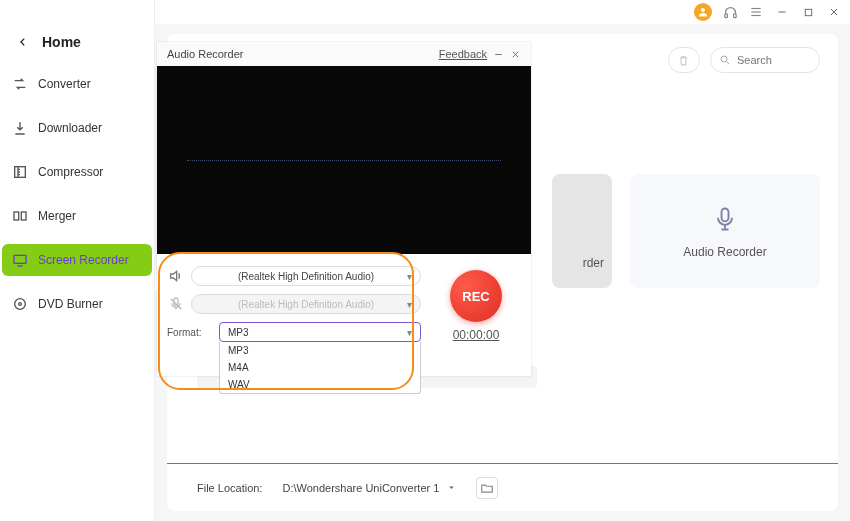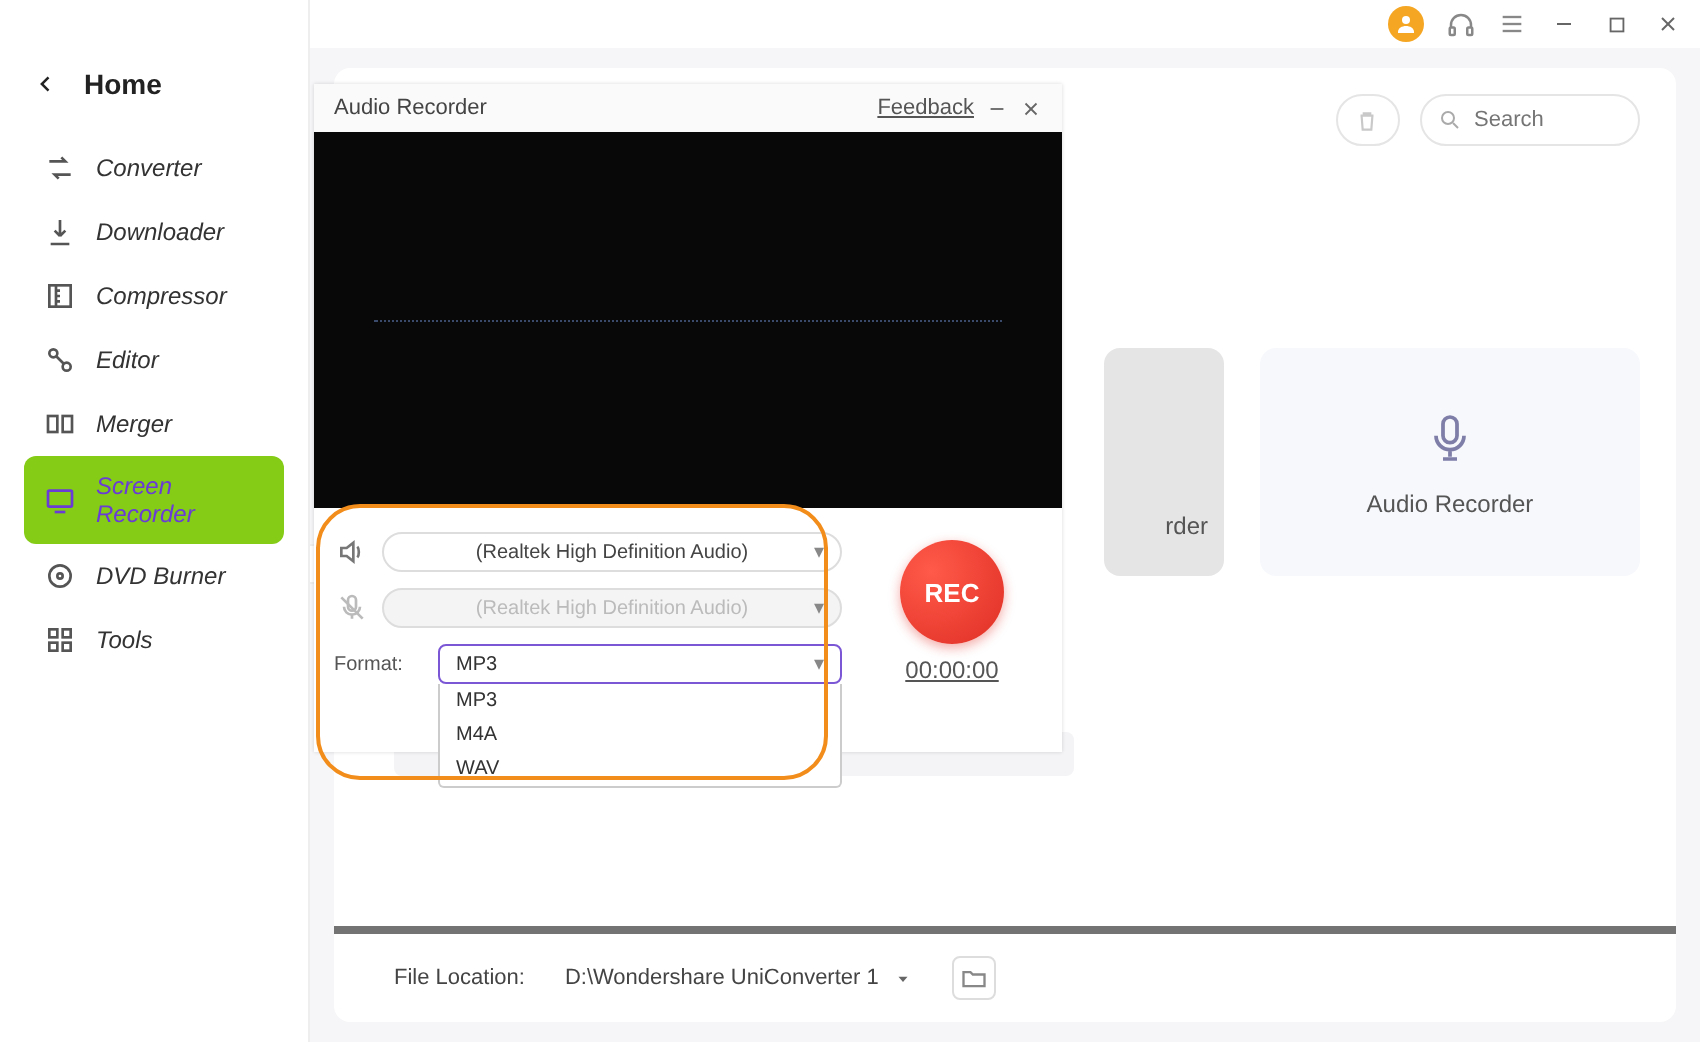--- a/index.html
+++ b/index.html
@@ -2,36 +2,36 @@
 <html><head>
 <meta charset="utf-8">
 <style>
   * { box-sizing: border-box; margin:0; padding:0; font-family: -apple-system, "Segoe UI", Arial, sans-serif; }
   body { width:850px; height:521px; background:#fff; overflow:hidden; position:relative; }
   .titlebar { position:absolute; top:0; left:0; right:0; height:24px; display:flex; justify-content:flex-end; align-items:center; padding-right:8px; gap:10px; }
   .titlebar .avatar { width:18px; height:18px; border-radius:50%; background:#f5a623; display:flex; align-items:center; justify-content:center; }
   .titlebar .winicon { width:16px; height:16px; color:#666; display:flex; align-items:center; justify-content:center; cursor:pointer; }
   .sidebar { position:absolute; left:0; top:0; bottom:0; width:155px; background:#fff; border-right:1px solid #eee; padding-top:28px; }
   .sidebar-head { display:flex; align-items:center; gap:14px; padding:6px 18px 14px 18px; font-size:14px; font-weight:600; color:#222; }
-  .sidebar-items { display:flex; flex-direction:column; gap:0; padding:4px 12px;font-style:italic; }
+  .sidebar-items { display:flex; flex-direction:column; gap:12px; padding:4px 2px; }
   .sidebar-item { display:flex; align-items:center; gap:10px; padding:8px 10px; font-size:12px; color:#333; border-radius:6px; cursor:pointer; }
   .sidebar-item.active { background:#84cc16; color:#6a3bd6; }
   .sidebar-item .icn { width:16px; height:16px; display:flex; align-items:center; justify-content:center; color:#555; }
   .sidebar-item.active .icn { color:#6a3bd6; }
   .main { position:absolute; left:155px; top:24px; right:0; bottom:0; background:#f6f6f8; padding:10px 12px; }
   .content-card { background:#fff; border-radius:8px; height:100%; position:relative; padding:12px 18px 16px 18px; }
   .top-row { display:flex; justify-content:flex-end; align-items:center; gap:10px; height:28px; }
   .pill-btn { border:1px solid #e5e5e5; border-radius:16px; height:26px; min-width:32px; display:flex; align-items:center; color:#aaa; cursor:pointer; padding:0 8px; }
   .search { display:flex; align-items:center; gap:6px; min-width:110px; }
   .search input { border:none; outline:none; font-size:11px; color:#666; width:70px; background:transparent; }
   .cards-row { position:absolute; top:140px; left:18px; right:18px; display:flex; gap:18px; height:114px; justify-content:flex-end; }
   .feat-card { flex:0 0 190px; background:#f7f8fc; border-radius:8px; display:flex; flex-direction:column; align-items:center; justify-content:center; gap:10px; color:#555; font-size:12px; }
   .feat-card .bigicon { width:32px; height:32px; display:flex; align-items:center; justify-content:center; color:#7e7ea8; }
   .placeholder-bar { position:absolute; left:30px; top:332px; width:340px; height:22px; background:#f4f4f6; border-radius:4px; }
-  .footer { position:absolute; left:0; right:0; bottom:0; height:48px; border-top:4px solid #737373; display:flex; align-items:center; gap:20px; padding:0 30px; font-size:11px; color:#444; }
+  .footer { position:absolute; left:0; right:0; bottom:0; height:48px; border-top:1px solid #737373; display:flex; align-items:center; gap:20px; padding:0 30px; font-size:11px; color:#444; }
   .footer .loc-select { display:flex; align-items:center; gap:8px; border:none; color:#444; }
   .footer .folder-btn { width:22px; height:22px; border:1px solid #ddd; border-radius:4px; display:flex; align-items:center; justify-content:center; color:#888; cursor:pointer; }
   .collapse-handle { position:absolute; left:155px; top:272px; width:12px; height:20px; background:#fff; border:1px solid #eee; border-left:none; border-radius:0 10px 10px 0; display:flex; align-items:center; justify-content:center; color:#888; cursor:pointer; font-size:10px; z-index:6; }
   
   .modal { position:absolute; left:157px; top:42px; width:374px; background:#fff; box-shadow:0 0 2px rgba(0,0,0,0.15); z-index:10; }
   .modal-title { height:24px; display:flex; align-items:center; justify-content:space-between; padding:0 10px; font-size:11px; color:#444; background:#fafafa; }
   .modal-title .mtright { display:flex; align-items:center; gap:6px; }
   .modal-title .fb { text-decoration:underline; color:#555; cursor:pointer; font-size:11px; }
   .modal-preview { height:188px; background:#080808; position:relative; }
   .modal-preview .wave { position:absolute; left:8%; right:8%; top:50%; border-top:1px dotted #3a4a6a; }
@@ -126,30 +126,20 @@
           <svg width="16" height="16" viewBox="0 0 24 24" fill="none" stroke="currentColor" stroke-width="2">
             <rect x="4" y="4" width="16" height="16"></rect>
             <path d="M9 4v16M9 8h3M9 12h3M9 16h3"></path>
           </svg>
         </span>
       <span>Compressor</span>
     </div>
     <div class="sidebar-item">
       <span class="icn">
           <svg width="16" height="16" viewBox="0 0 24 24" fill="none" stroke="currentColor" stroke-width="2">
-            <circle cx="7" cy="7" r="3"></circle>
-            <circle cx="17" cy="17" r="3"></circle>
-            <line x1="9" y1="9" x2="15" y2="15"></line>
-          </svg>
-        </span>
-      <span>Editor</span>
-    </div>
-    <div class="sidebar-item">
-      <span class="icn">
-          <svg width="16" height="16" viewBox="0 0 24 24" fill="none" stroke="currentColor" stroke-width="2">
             <rect x="3" y="6" width="7" height="12"></rect>
             <rect x="14" y="6" width="7" height="12"></rect>
           </svg>
         </span>
       <span>Merger</span>
     </div>
     <div class="sidebar-item active">
       <span class="icn">
           <svg width="16" height="16" viewBox="0 0 24 24" fill="none" stroke="currentColor" stroke-width="2">
             <rect x="3" y="5" width="18" height="12" rx="1"></rect>
@@ -159,31 +149,20 @@
       <span>Screen Recorder</span>
     </div>
     <div class="sidebar-item">
       <span class="icn">
           <svg width="16" height="16" viewBox="0 0 24 24" fill="none" stroke="currentColor" stroke-width="2">
             <circle cx="12" cy="12" r="8"></circle>
             <circle cx="12" cy="12" r="2"></circle>
           </svg>
         </span>
       <span>DVD Burner</span>
-    </div>
-    <div class="sidebar-item">
-      <span class="icn">
-          <svg width="16" height="16" viewBox="0 0 24 24" fill="none" stroke="currentColor" stroke-width="2">
-            <rect x="4" y="4" width="6" height="6"></rect>
-            <rect x="14" y="4" width="6" height="6"></rect>
-            <rect x="4" y="14" width="6" height="6"></rect>
-            <rect x="14" y="14" width="6" height="6"></rect>
-          </svg>
-        </span>
-      <span>Tools</span>
     </div>
   </div>
 </div>
 
 <div class="collapse-handle">◂</div>
 
 <div class="main">
   <div class="content-card">
     <div class="top-row">
       <div class="pill-btn">

